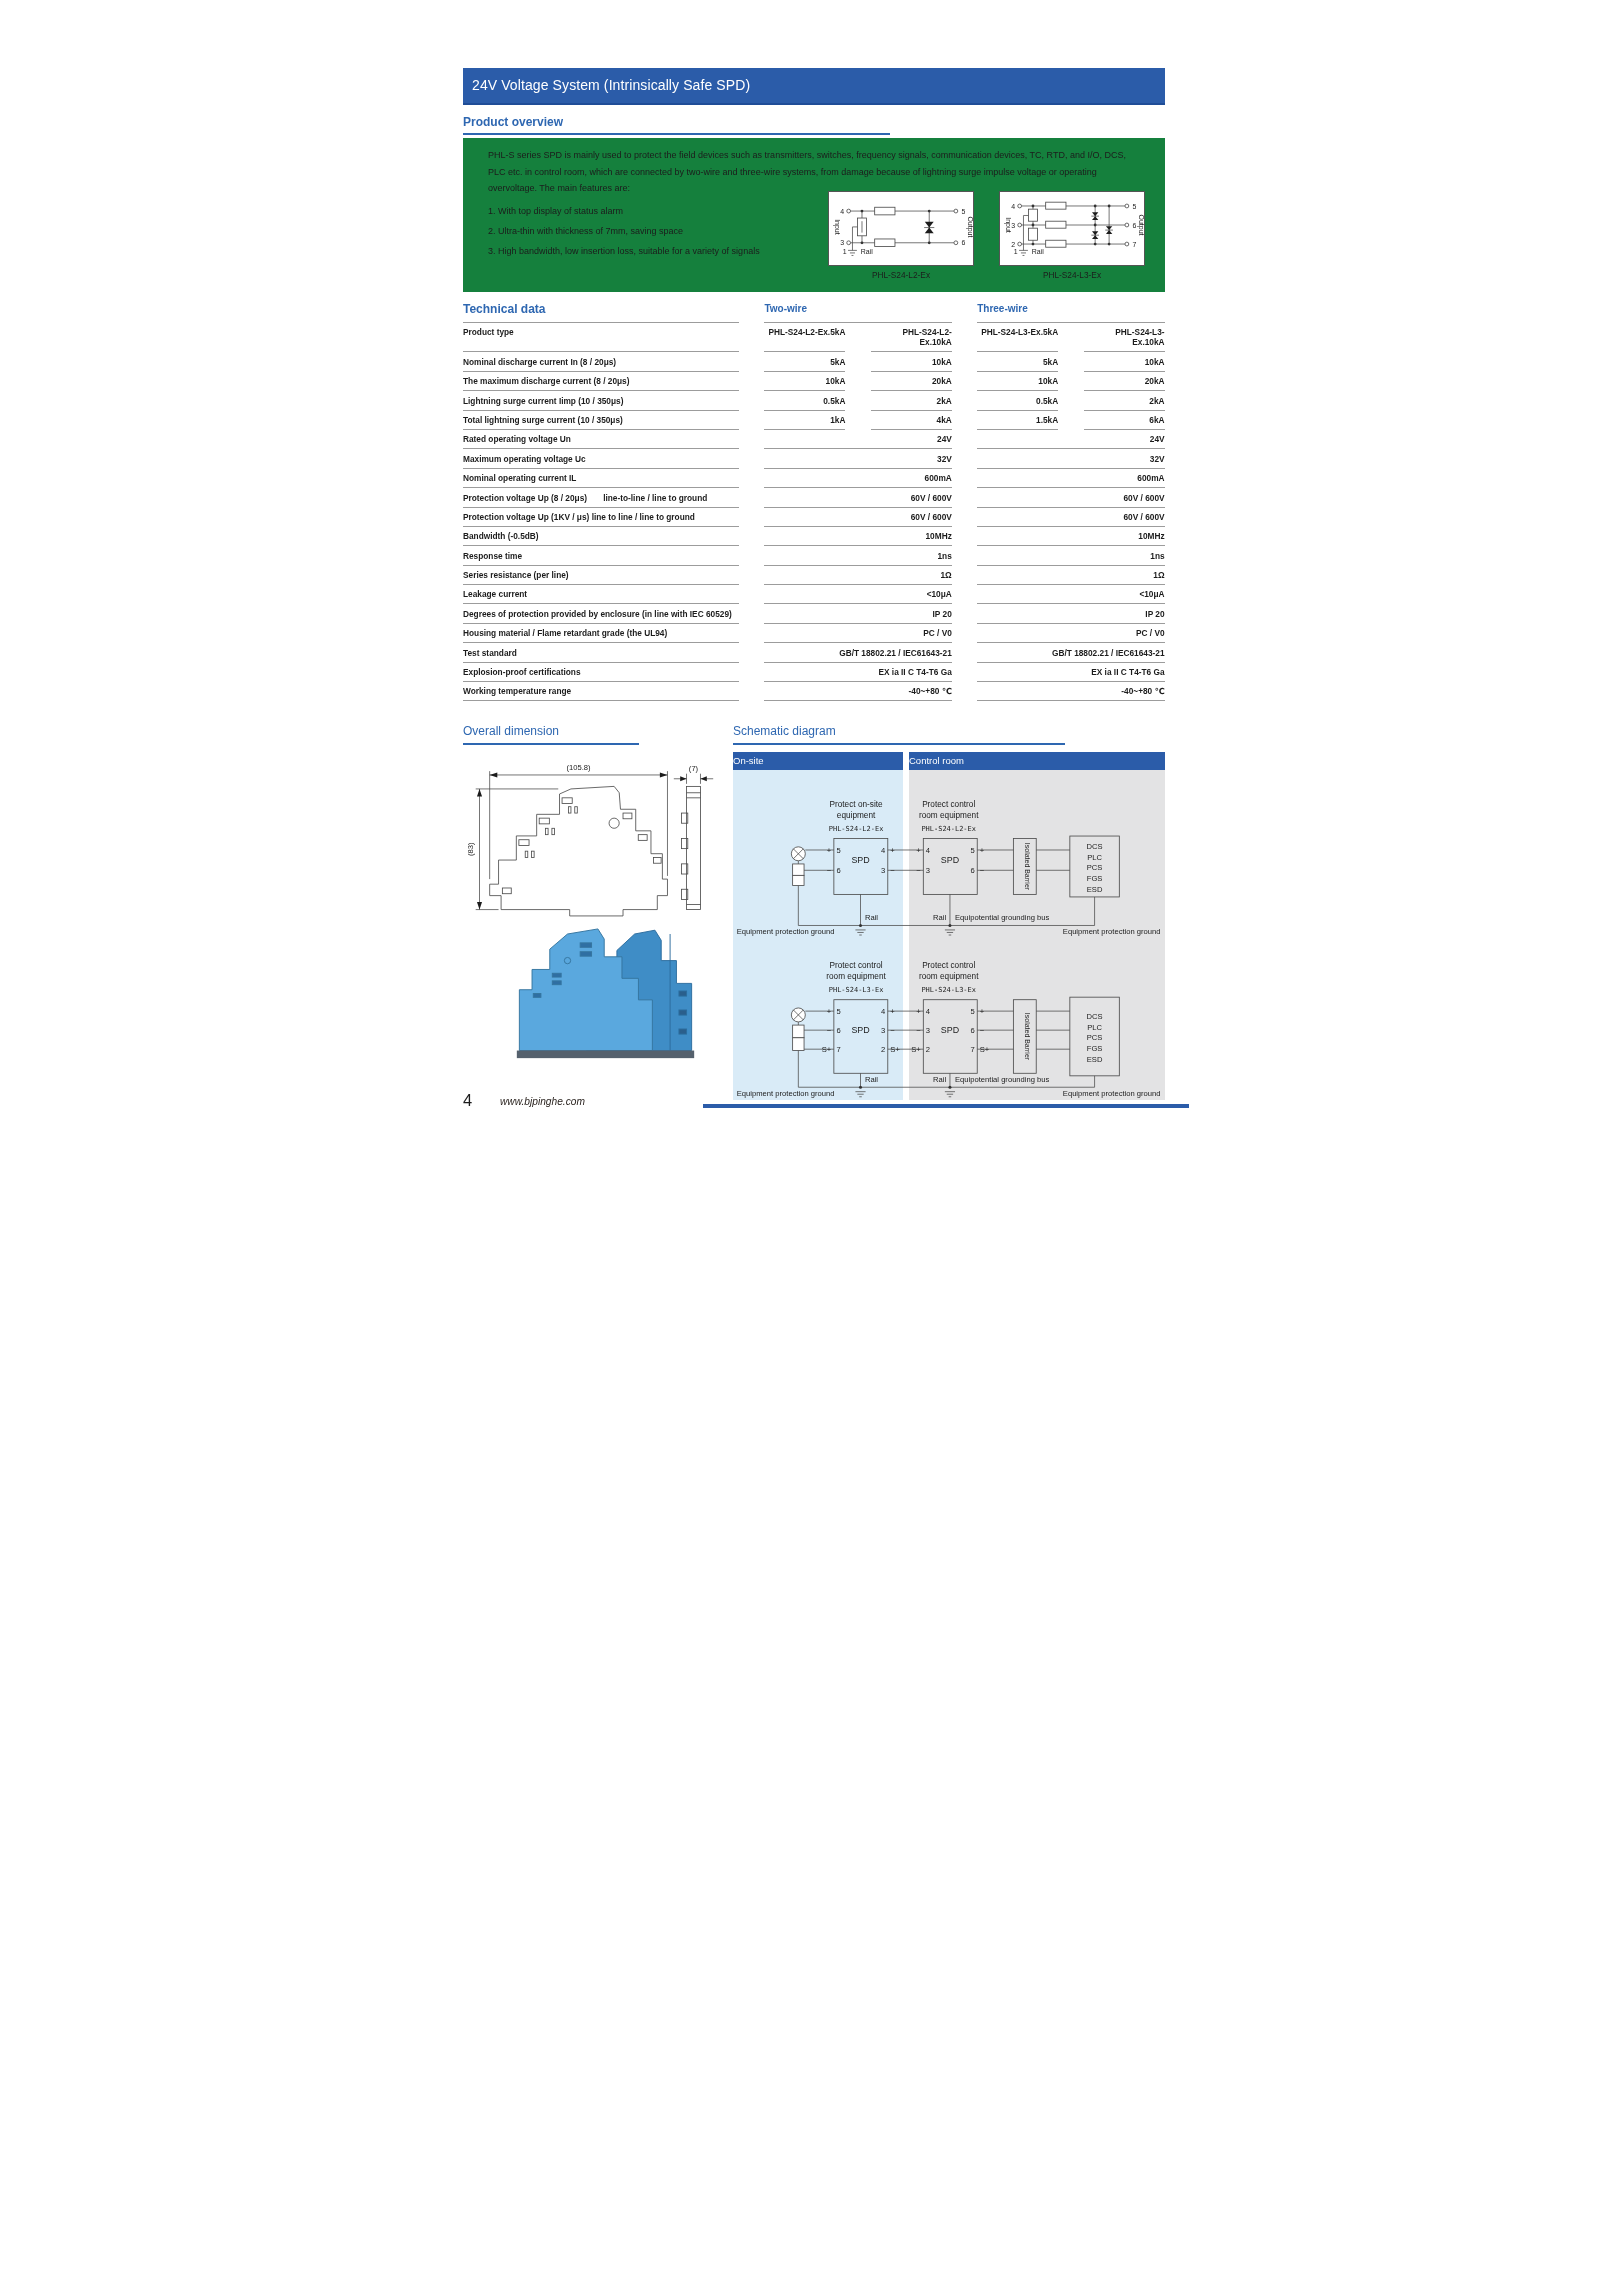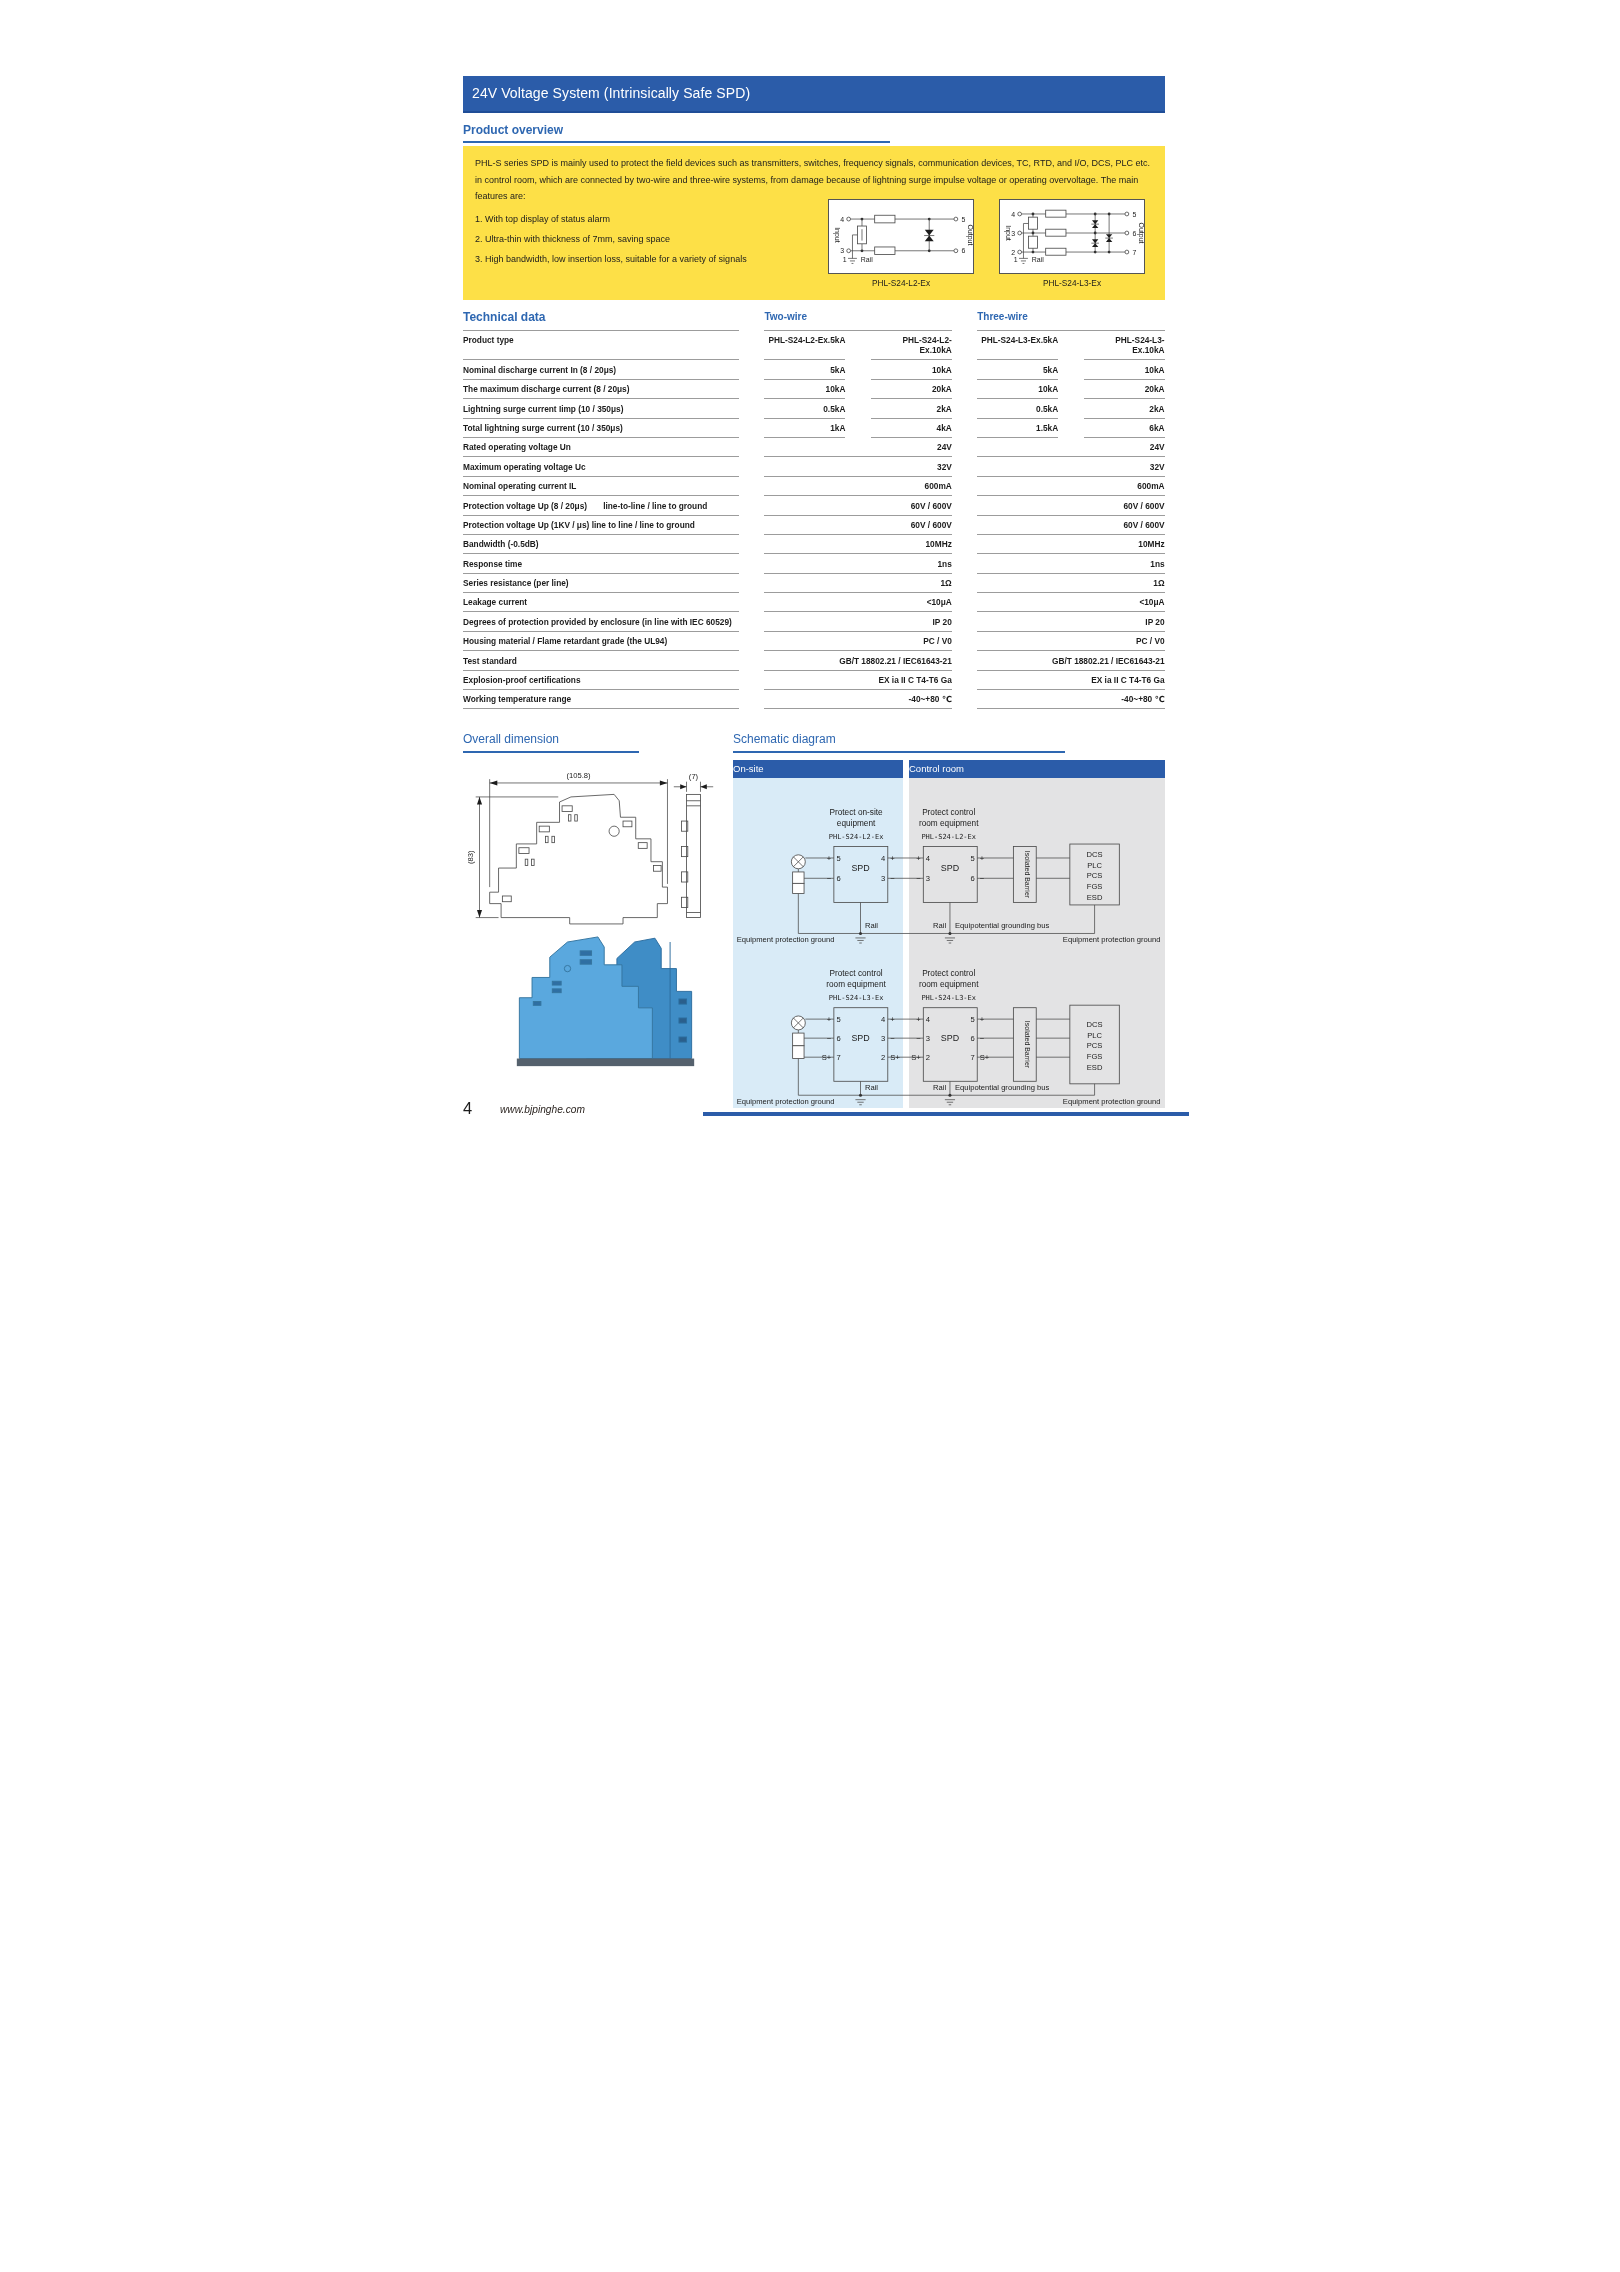--- a/index.html
+++ b/index.html
@@ -1,28 +1,28 @@
 <!DOCTYPE html>
 <html style="font-size:10.2px"><head>
 <meta charset="utf-8">
 <style>
   html,body{margin:0;padding:0;background:#ffffff;}
   body{font-family:"Liberation Sans","DejaVu Sans",sans-serif;color:#1c1c1c;}
-  .page{position:relative;width:810px;height:1136px;margin:16px auto;background:#ffffff;overflow:hidden;}
+  .page{position:relative;width:810px;height:1136px;margin:8px auto;background:#ffffff;overflow:hidden;}
 
   
   .banner{position:absolute;left:58px;top:60px;width:702px;height:37px;background:#2b5ca9;border-bottom:2.5px solid #1f4d97;box-sizing:border-box;}
   .banner h1{margin:0;padding:9px 0 0 9px;font-size:14px;font-weight:400;color:#ffffff;letter-spacing:0.1px;}
 
   
   .sec-h{position:absolute;font-size:12px;font-weight:400;color:#2e67b1;}
   .sec-underline{position:absolute;height:1.9px;background:#2e67b1;}
 
   
-  .ov-box{position:absolute;left:58px;top:130px;width:702px;height:154px;background:#fde047;box-sizing:border-box;padding:9px 12px;}
+  .ov-box{position:absolute;left:58px;top:130px;width:702px;height:154px;background:#15803d;box-sizing:border-box;padding:9px 25px;}
   .ov-par{font-size:9px;line-height:16.5px;color:#1c1c1c;max-width:677px;}
   .ov-feats{margin-top:5.7px;max-width:346px;}
   .ov-feat{font-size:9px;line-height:19.7px;}
   .ov-diagram{position:absolute;width:146px;top:53px;}
   .ov-diagram .dbox{width:146px;height:75px;background:#ffffff;border:1px solid #555;box-sizing:border-box;}
   .ov-diagram svg{display:block;}
   .ov-cap{text-align:center;font-size:8.3px;margin-top:4.4px;color:#1c1c1c;}
 
   
   .tech{position:absolute;left:58px;top:296px;width:703px;font-weight:bold;}

